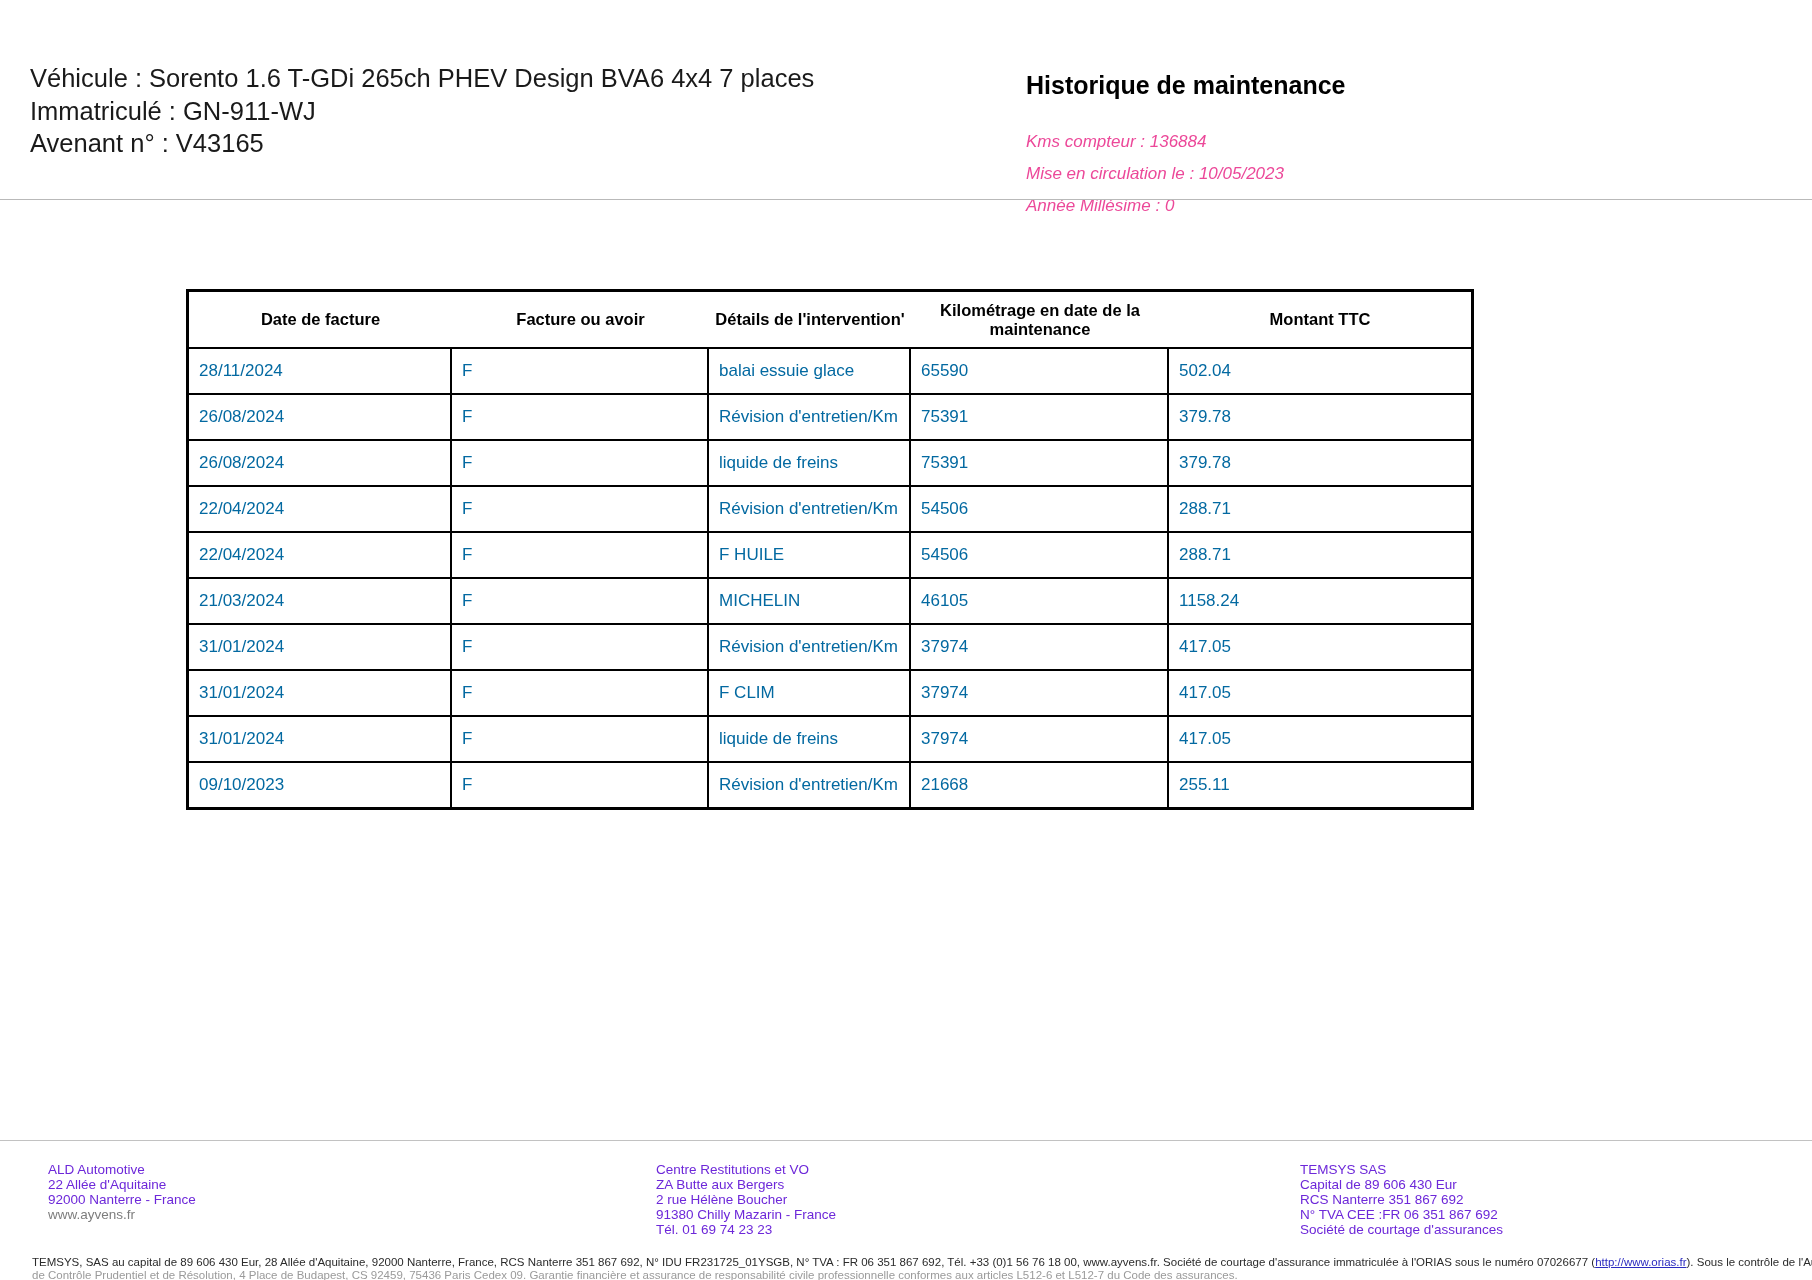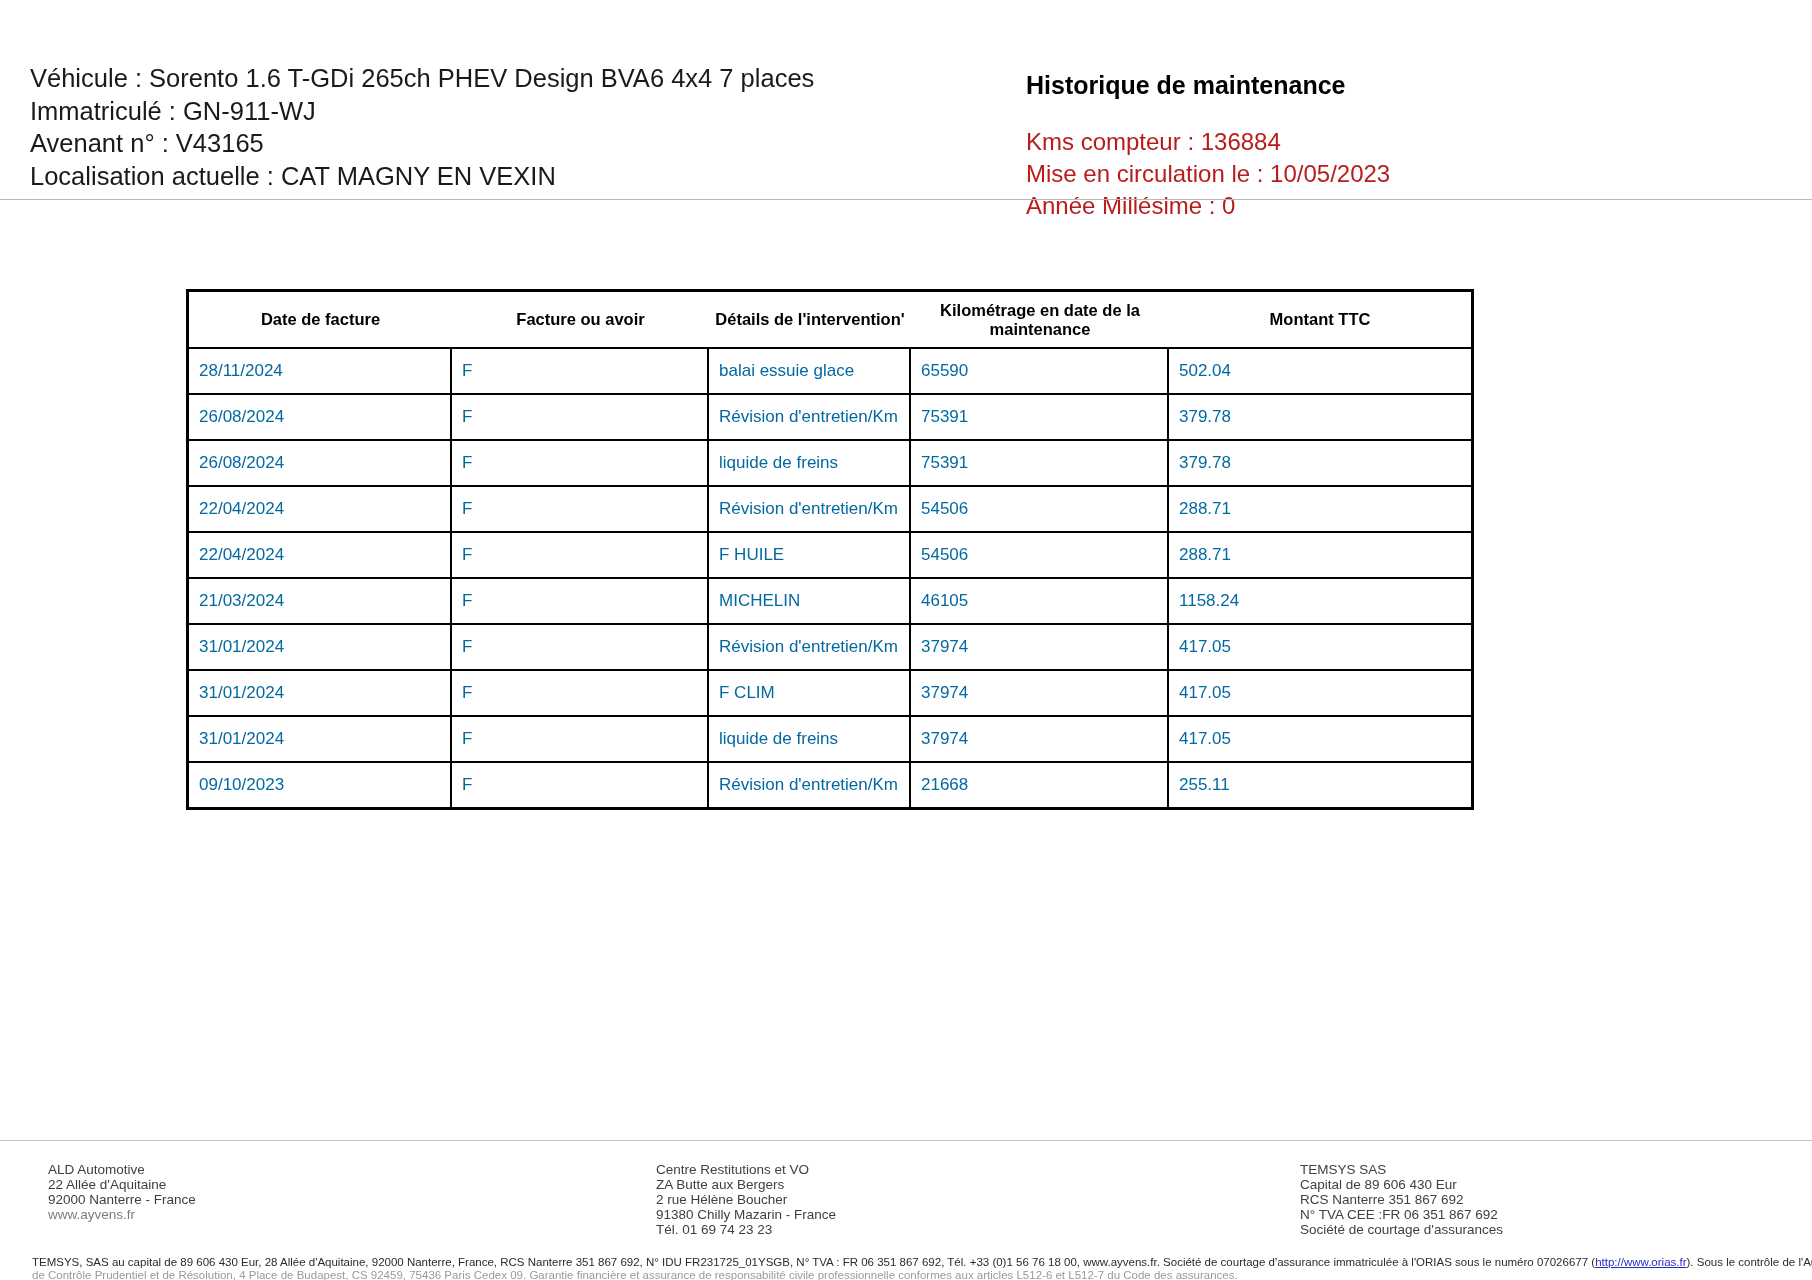--- a/index.html
+++ b/index.html
@@ -39,24 +39,25 @@
   }
   .doc-title {
     font-size: 25px;
     font-weight: bold;
     line-height: 30px;
     white-space: nowrap;
     color: #000;
     margin-top: 48px;
   }
   .header-right .line {
-    font-size: 24px;
+    font-size: 17px;
     line-height: 32px;
     white-space: nowrap;
-    color: #b91c1c;
+    color: #ec4899;
+    font-style: italic;
   }
   .header-right .spacer { height: 26px; }
 
   .rule-top {
     position: absolute;
     left: 0;
     top: 199px;
     width: 1812px;
     height: 1px;
     background: #b9b9b9;
@@ -130,21 +131,21 @@
     height: 90px;
   }
   .fcol { position: absolute; top: 0; }
   .fcol.a { left: 48px; }
   .fcol.b { left: 656px; }
   .fcol.c { left: 1264px; margin-left: 36px; }
   .fcol .line {
     font-size: 13.5px;
     line-height: 15px;
     white-space: nowrap;
-    color: #404040;
+    color: #6d28d9;
   }
   .fcol .line.faded { color: #7d7d7d; }
 
   .legal {
     position: absolute;
     left: 32px;
     top: 1256px;
     width: 1770px;
   }
   .legal .line {
@@ -163,21 +164,20 @@
 </style>
 </head>
 <body>
 
 <div class="header">
 
   <div class="header-left">
     <div class="line">Véhicule : Sorento 1.6 T-GDi 265ch PHEV Design BVA6 4x4 7 places</div>
     <div class="line">Immatriculé : GN-911-WJ</div>
     <div class="line">Avenant n° : V43165</div>
-    <div class="line">Localisation actuelle : CAT MAGNY EN VEXIN</div>
   </div>
 
   <div class="header-right">
     <div class="doc-title">Historique de maintenance</div>
     <div class="spacer"></div>
     <div class="line">Kms compteur : 136884</div>
     <div class="line">Mise en circulation le : 10/05/2023</div>
     <div class="line">Année Millésime : 0</div>
   </div>
 

